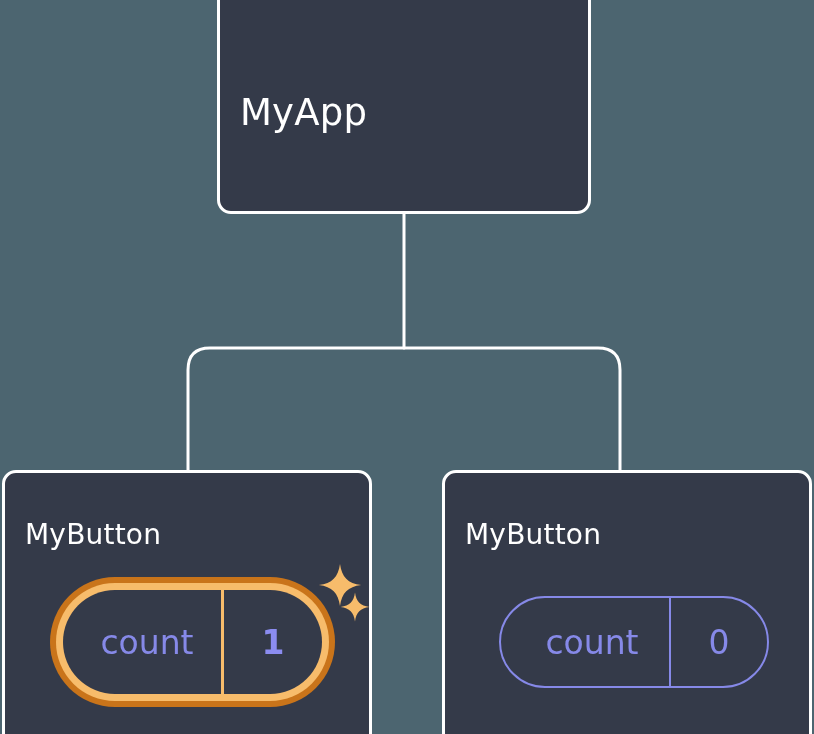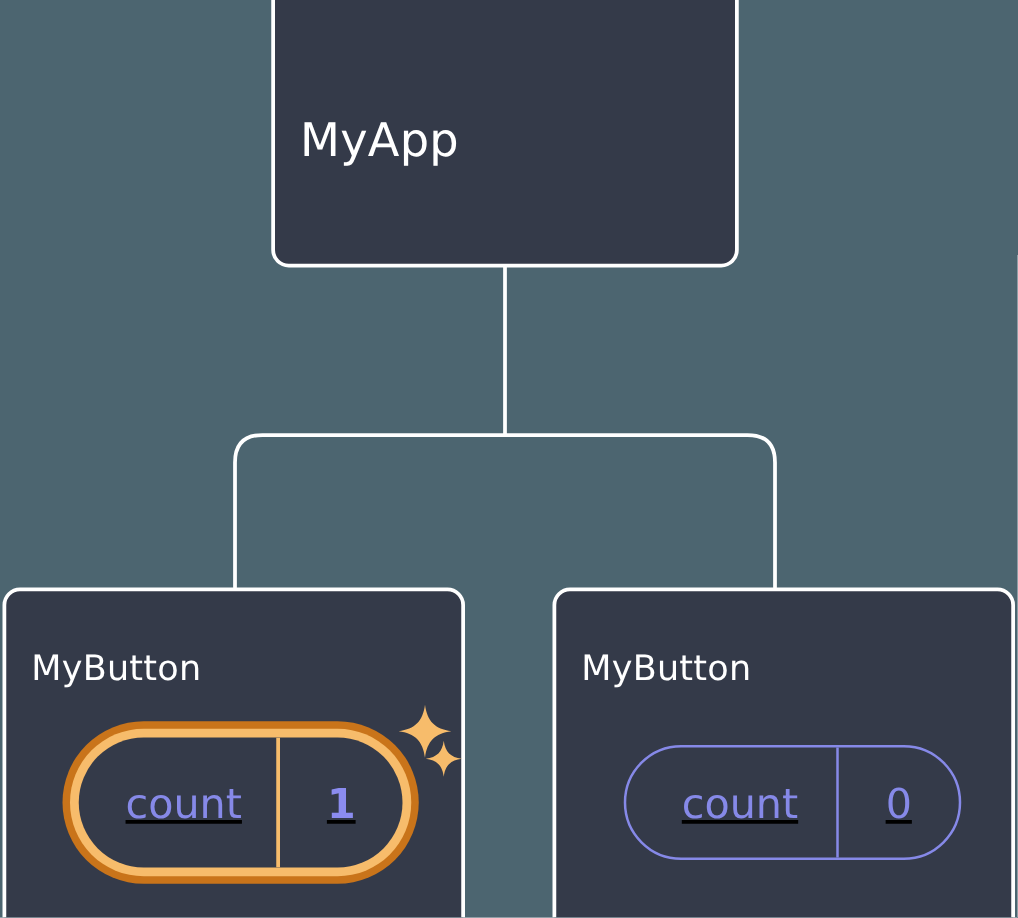--- a/index.html
+++ b/index.html
@@ -82,21 +82,20 @@
     font-size: 28px;
   }
 
   
   .state-pill {
     position: absolute;
     box-sizing: border-box;
     display: flex;
     align-items: stretch;
     border-radius: 999px;
-    text-decoration: underline;
   }
 
   .pill-plain {
     left: 54px;
     top: 123px;
     width: 270px;
     height: 92px;
     border: 2px solid #8689e8;
     background: transparent;
   }

